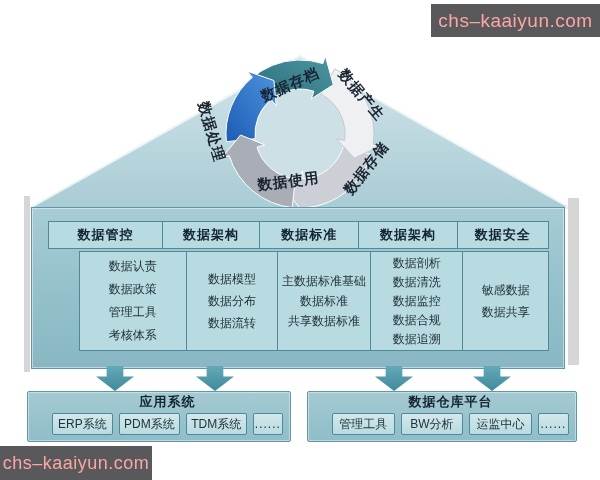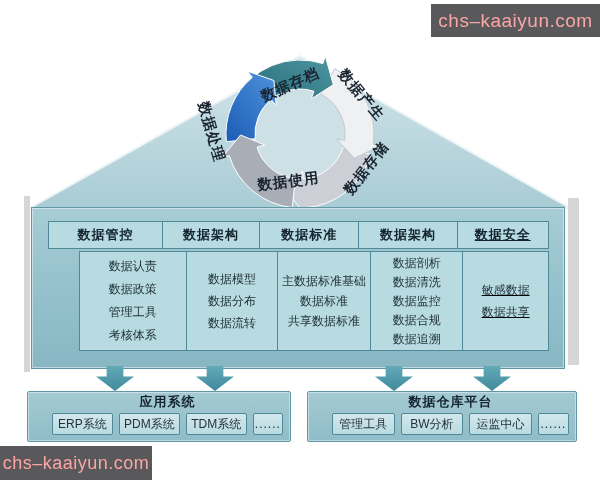--- a/index.html
+++ b/index.html
@@ -35,21 +35,21 @@
     border:1px solid #5f97a5;
     box-shadow:inset 0 0 0 1px rgba(255,255,255,.45);
   }
   .tablewrap{position:absolute;left:16px;top:13px;width:501px;}
   .trow{display:flex;box-sizing:border-box;border:1px solid #4f8997;
         box-shadow:inset 0 0 0 1px rgba(255,255,255,.35);}
   .thead{height:28px;}
   .tbody{height:100px;margin-top:2px;margin-left:31px;}
   .tcell{box-sizing:border-box;border-right:1px solid #4f8997;background:#b7dbe0;
          display:flex;flex-direction:column;align-items:center;justify-content:center;}
-  .tcell:last-child{border-right:none;text-decoration:underline;}
+  .tcell:last-child{border-right:none;}
   .w1{width:117px;} .w2{width:100px;font-family:Liberation Serif, serif;} .w3{width:102px;} .w4{width:101px;} .w5{width:93px;}
   .hcell{font-size:13px;font-weight:bold;color:#142430;letter-spacing:1px;}
   .item{font-size:12px;color:#1f2e38;line-height:19px;text-align:center;width:96%;}
   .g-lg .item{line-height:23px;} .g-md .item{line-height:22px;} .g-sm .item{line-height:20px;}
 
   
   .darrow{
     width:38px;height:25px;
     background:linear-gradient(180deg,#63a9b8,#3f8a9c);
     clip-path:polygon(28% 0,72% 0,72% 42%,100% 42%,50% 100%,0 42%,28% 42%);

